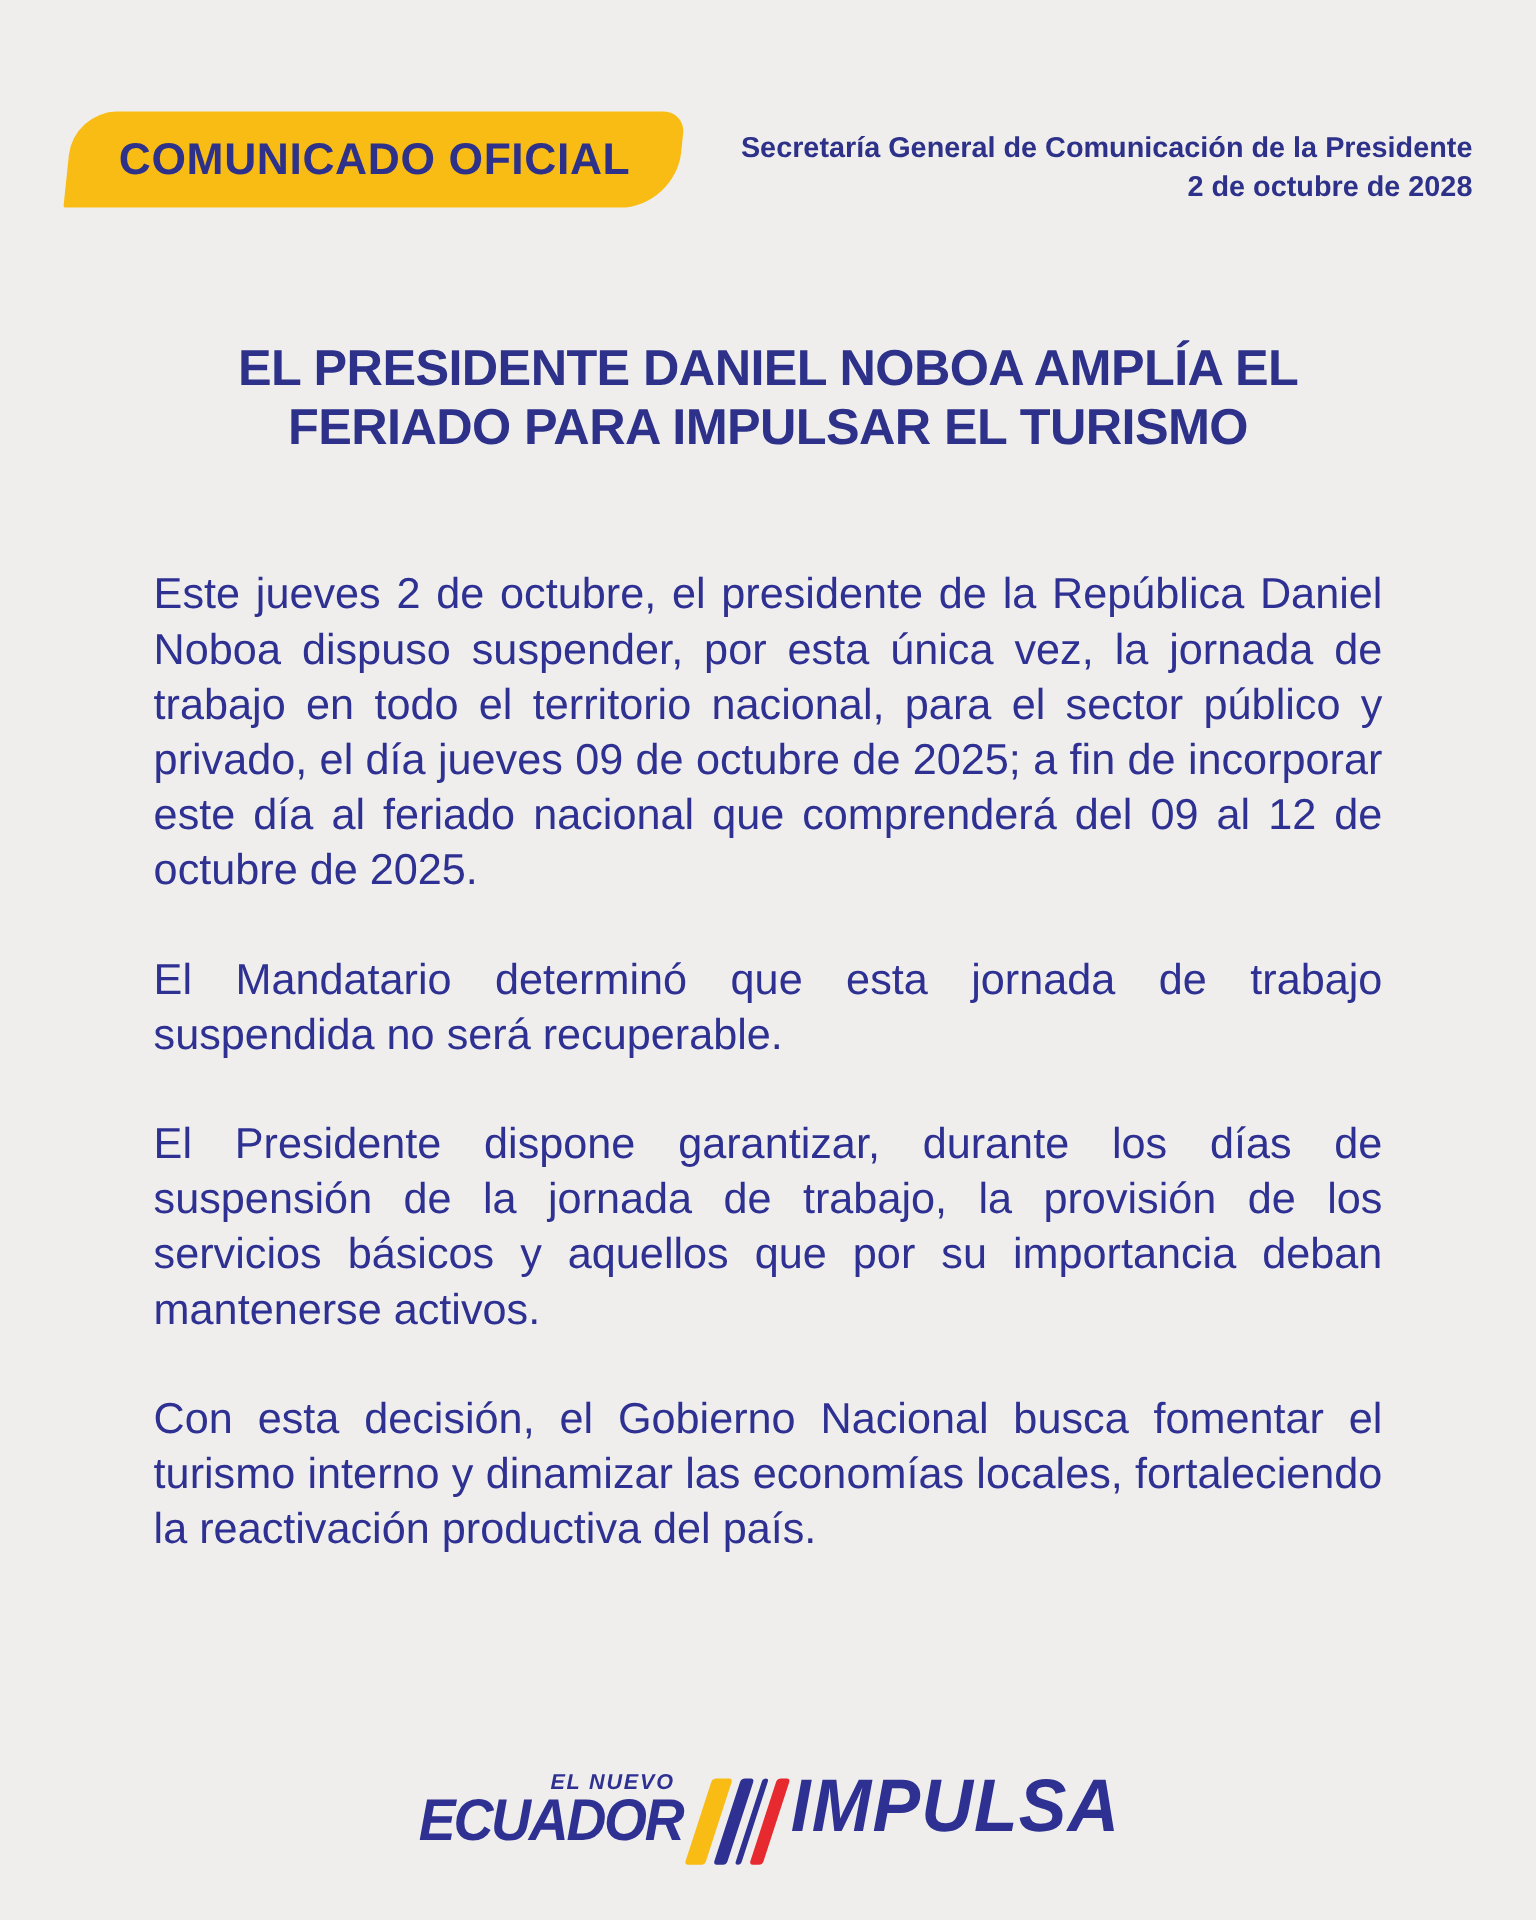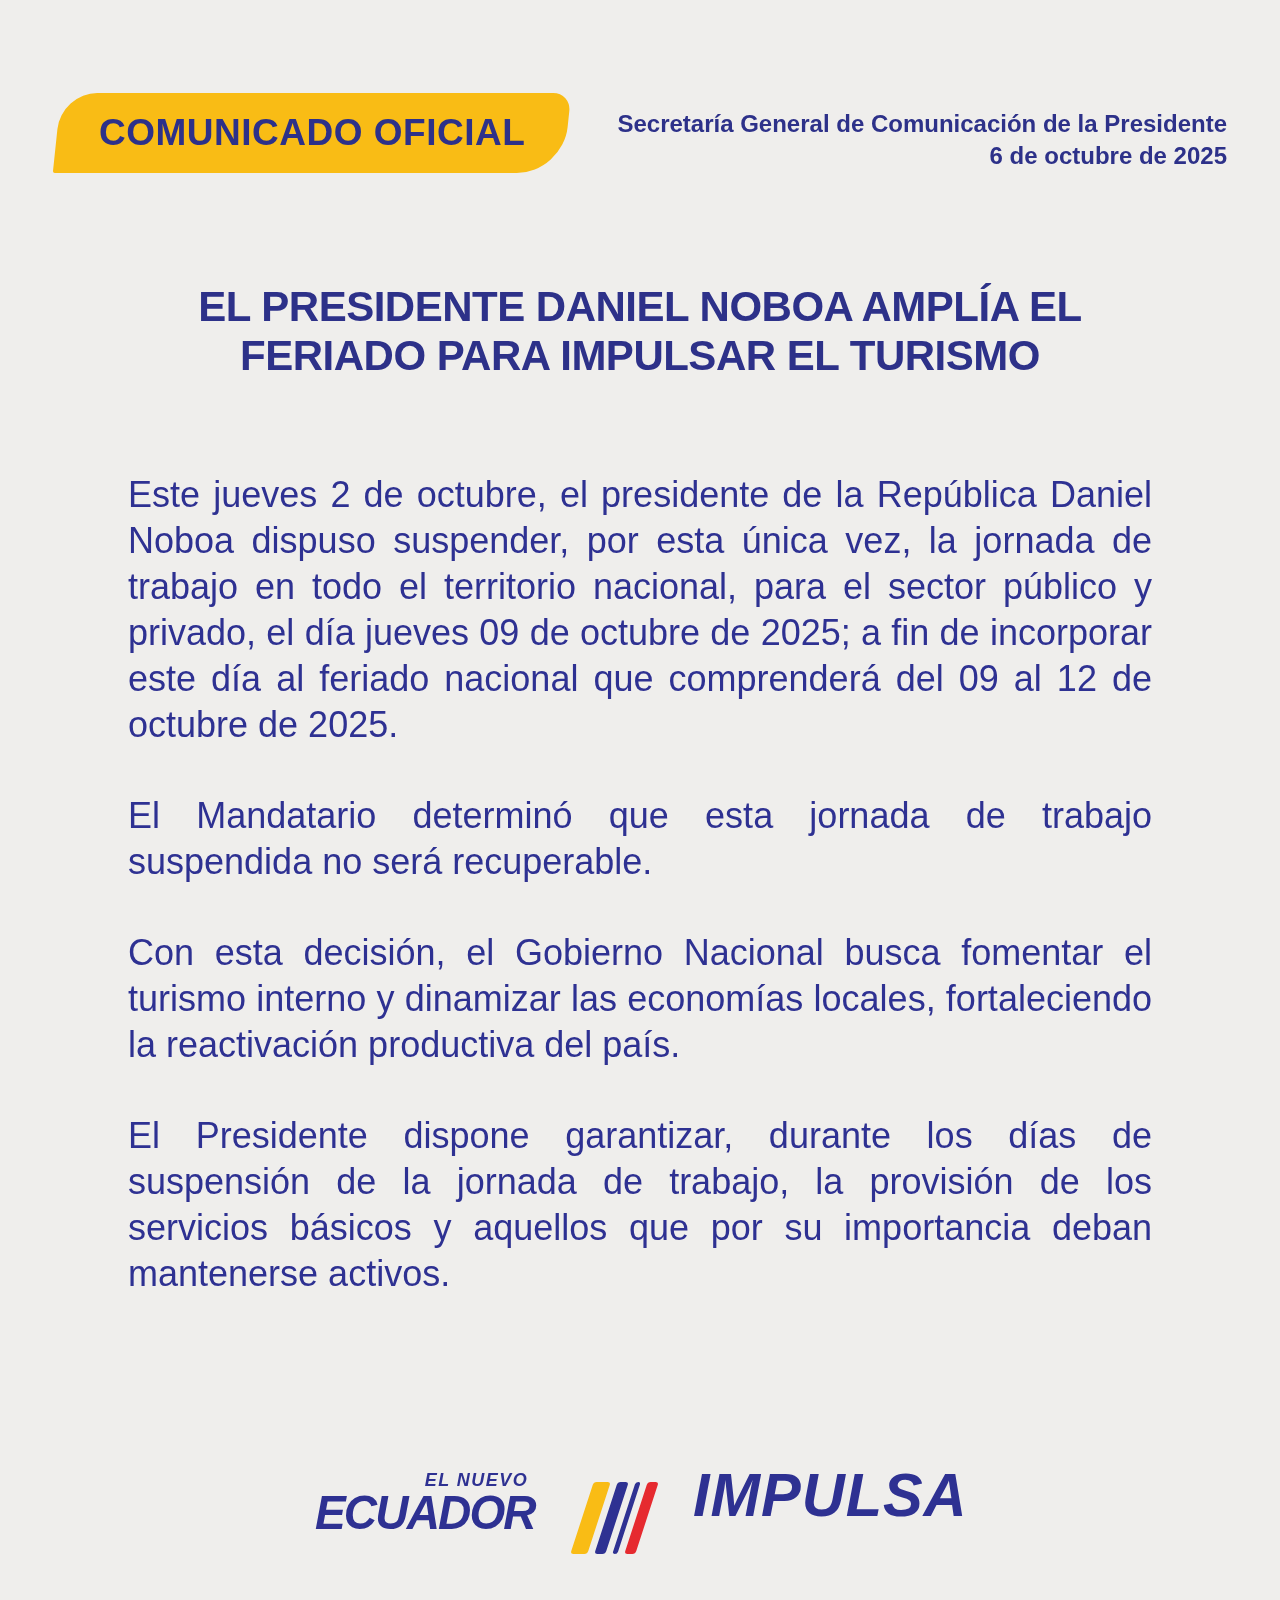--- a/index.html
+++ b/index.html
@@ -79,22 +79,21 @@
   }
 
   
   .logo {
     position: absolute;
     bottom: 58px;
     left: 0;
     width: 1280px;
     display: flex;
     justify-content: center;
-    align-items: flex-start;
-    gap: 34px;
+    align-items: center;
   }
   .logo-left {
     display: flex;
     flex-direction: column;
     align-items: flex-end;
   }
   .logo-tagline {
     font-size: 18px;
     font-weight: bold;
     font-style: italic;
@@ -140,33 +139,33 @@
 </style>
 </head>
 <body>
 
 <div class="badge">
   <span class="badge-label">COMUNICADO OFICIAL</span>
 </div>
 
 <div class="header-meta">
   <div>Secretaría General de Comunicación de la Presidente</div>
-  <div>6 de octubre de 2025</div>
+  <div>2 de octubre de 2028</div>
 </div>
 
 <div class="title">
   <div>EL PRESIDENTE DANIEL NOBOA AMPLÍA EL</div>
   <div>FERIADO PARA IMPULSAR EL TURISMO</div>
 </div>
 
 <div class="body-copy">
   <p>Este jueves 2 de octubre, el presidente de la República Daniel Noboa dispuso suspender, por esta única vez, la jornada de trabajo en todo el territorio nacional, para el sector público y privado, el día jueves 09 de octubre de 2025; a fin de incorporar este día al feriado nacional que comprenderá del 09 al 12 de octubre de 2025.</p>
   <p>El Mandatario determinó que esta jornada de trabajo suspendida no será recuperable.</p>
+  <p>El Presidente dispone garantizar, durante los días de suspensión de la jornada de trabajo, la provisión de los servicios básicos y aquellos que por su importancia deban mantenerse activos.</p>
   <p>Con esta decisión, el Gobierno Nacional busca fomentar el turismo interno y dinamizar las economías locales, fortaleciendo la reactivación productiva del país.</p>
-  <p>El Presidente dispone garantizar, durante los días de suspensión de la jornada de trabajo, la provisión de los servicios básicos y aquellos que por su importancia deban mantenerse activos.</p>
 </div>
 
 <div class="logo">
   <div class="logo-left">
     <span class="logo-tagline">EL NUEVO</span>
     <span class="logo-ecuador">ECUADOR</span>
   </div>
   <div class="logo-slashes">
     <span class="slash s-yellow"></span>
     <span class="slash s-blue"></span>

